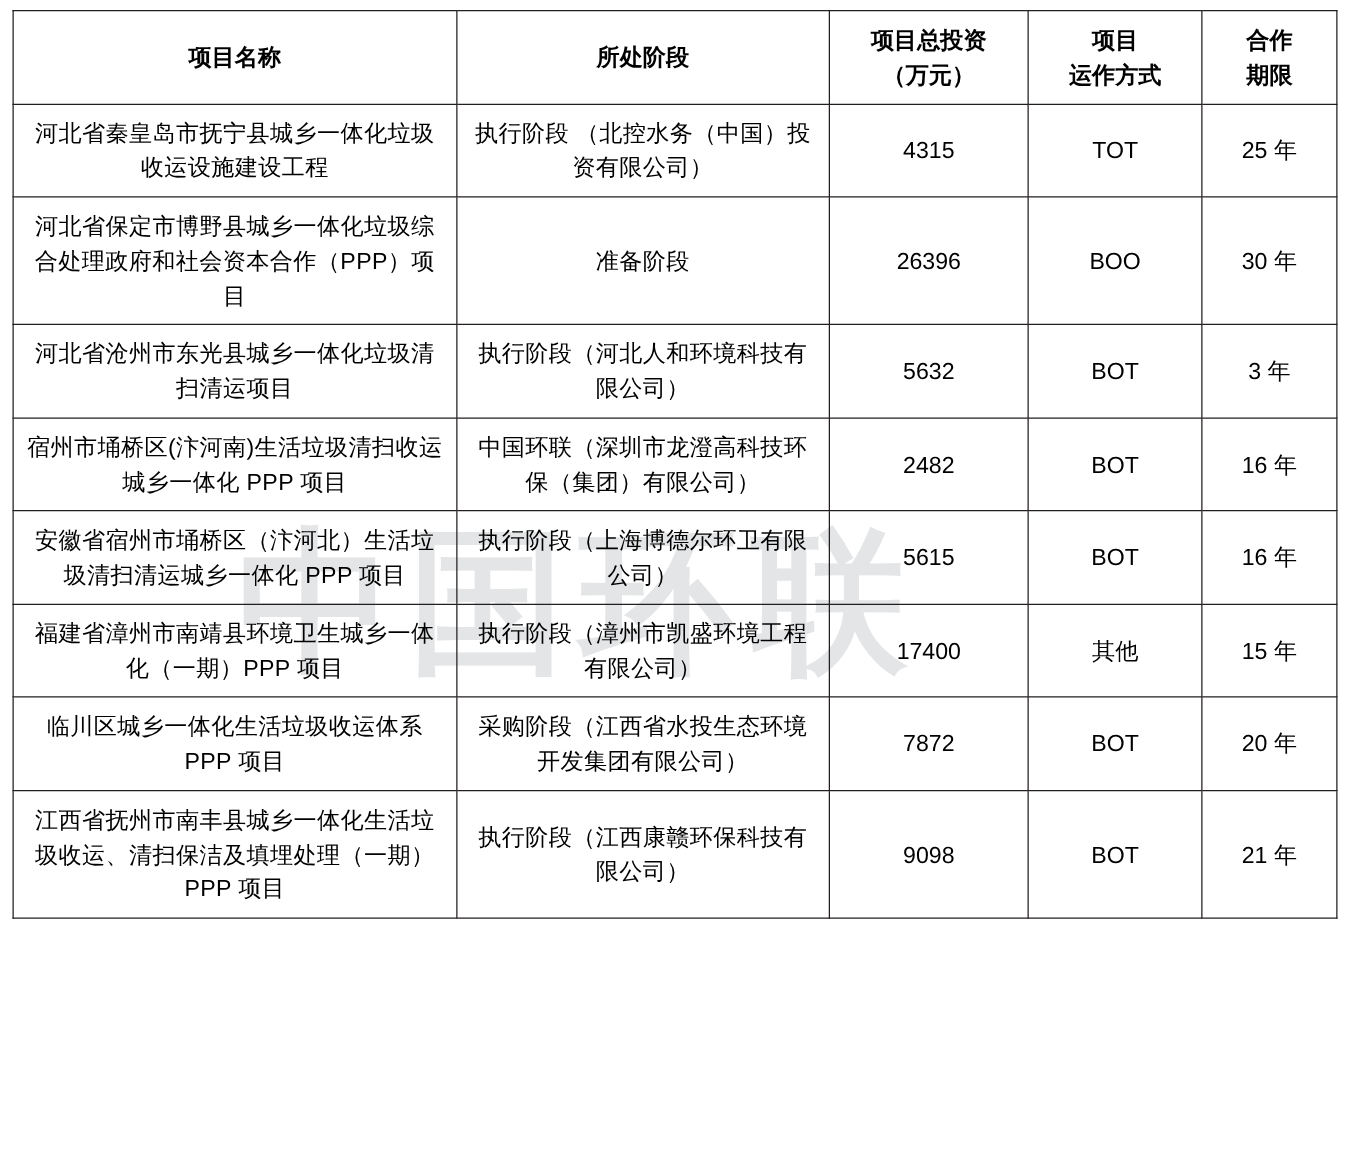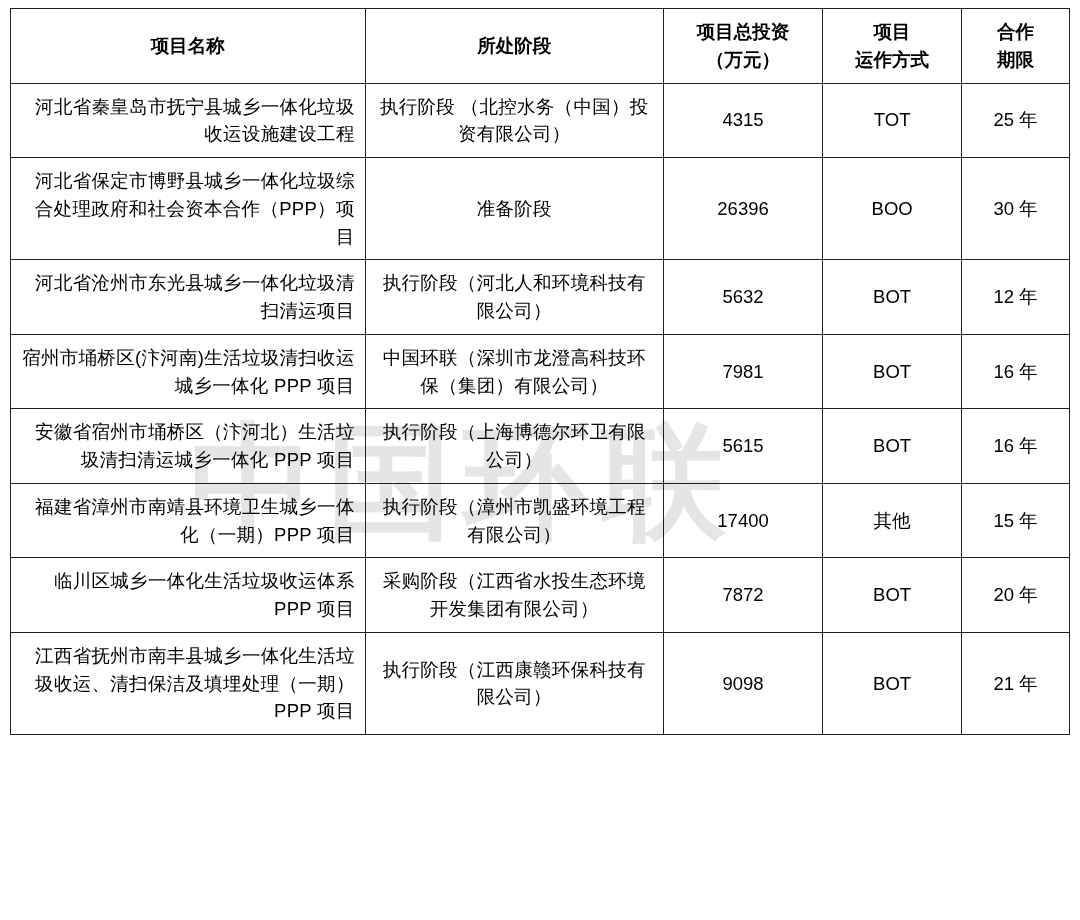--- a/index.html
+++ b/index.html
@@ -59,21 +59,21 @@
     padding: 10px 6px;
     line-height: 1.45;
   }
   .col-name   { width: 345px; }
   .col-stage  { width: 290px; }
   .col-invest { width: 155px; }
   .col-mode   { width: 135px; }
   .col-term   { width: 105px; }
 
   td.name {
-    text-align: right;
+    text-align: center;
     letter-spacing: 0.3px;
   }
   td.stage {
     text-align: center;
     letter-spacing: 0.3px;
   }
   td.invest, td.mode, td.term {
     text-align: center;
   }
   tbody tr td { height: 46px; }
@@ -124,26 +124,26 @@
         <td class="stage">准备阶段</td>
         <td class="invest">26396</td>
         <td class="mode">BOO</td>
         <td class="term">30 年</td>
       </tr>
       <tr>
         <td class="name">河北省沧州市东光县城乡一体化垃圾清扫清运项目</td>
         <td class="stage">执行阶段（河北人和环境科技有限公司）</td>
         <td class="invest">5632</td>
         <td class="mode">BOT</td>
-        <td class="term">12 年</td>
+        <td class="term">3 年</td>
       </tr>
       <tr>
         <td class="name">宿州市埇桥区(汴河南)生活垃圾清扫收运城乡一体化 PPP 项目</td>
         <td class="stage">中国环联（深圳市龙澄高科技环保（集团）有限公司）</td>
-        <td class="invest">7981</td>
+        <td class="invest">2482</td>
         <td class="mode">BOT</td>
         <td class="term">16 年</td>
       </tr>
       <tr>
         <td class="name">安徽省宿州市埇桥区（汴河北）生活垃圾清扫清运城乡一体化 PPP 项目</td>
         <td class="stage">执行阶段（上海博德尔环卫有限公司）</td>
         <td class="invest">5615</td>
         <td class="mode">BOT</td>
         <td class="term">16 年</td>
       </tr>

